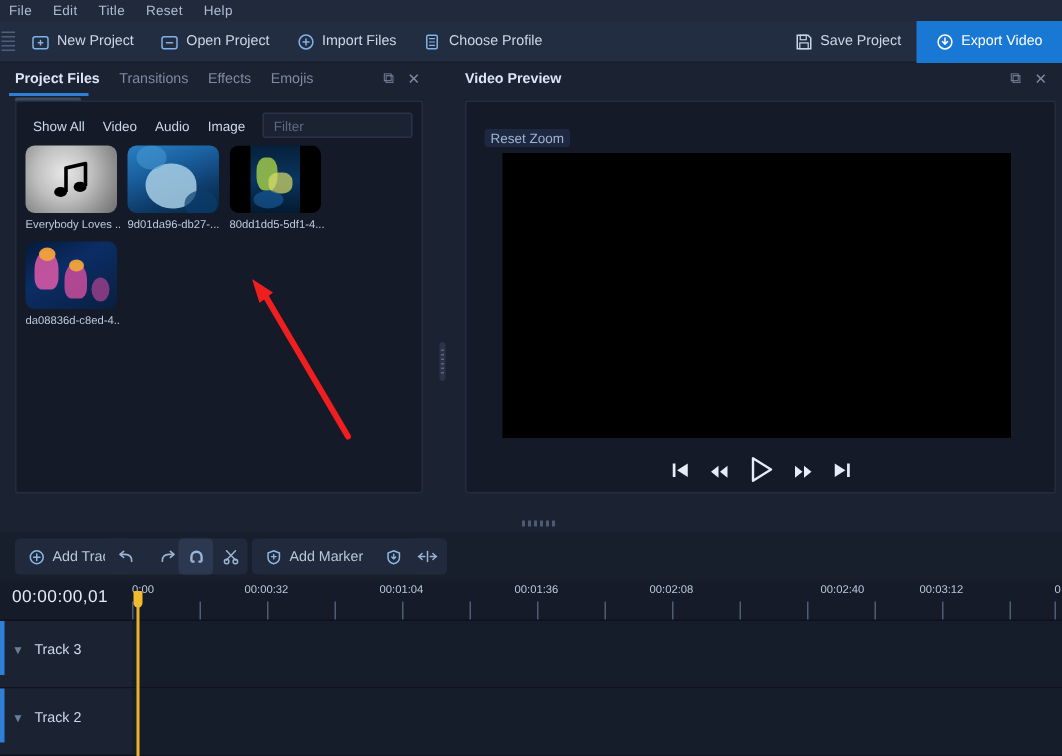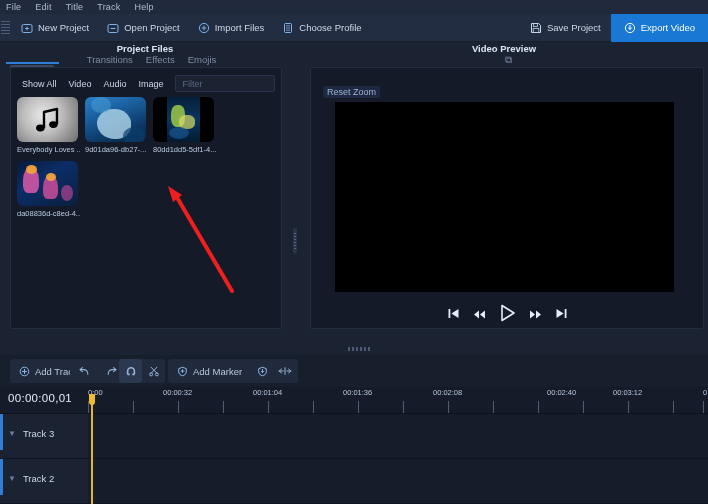--- a/index.html
+++ b/index.html
@@ -47,21 +47,21 @@
     display: flex; align-items: center; gap: 5px;
     height: 28px; padding: 0 13px; background: #1878d4;
     font-size: 9.5px; color: #ffffff;
   }
 
   
   .panels { position: absolute; left: 0; top: 43px; width: 708px; height: 308px; }
 
   .panel-title {
     display: flex; align-items: center;
-    height: 19px; padding: 0 10px; font-size: 9.5px; flex-direction: column;
+    height: 19px; padding: 0 10px; font-size: 9.5px;
   }
   .panel-title .ttl { color: #dbe6f7; font-weight: bold; }
   .panel-title .tabs { display: flex; gap: 13px; margin-left: 13px; }
   .panel-title .tab { color: #7f8ba2; font-weight: normal; }
   .panel-title .sp { flex: 1; }
   .panel-title .pbtn { color: #7f8ba2; margin-left: 9px; font-size: 10px; }
   .underline { position: absolute; height: 1.5px; background: #2f7fd8; }
 
   
   .pf-panel { position: absolute; left: 0; top: 0; width: 290px; height: 308px; }
@@ -194,21 +194,21 @@
 </style>
 </head>
 <body>
 
 <div id="app">
 
   <div class="menubar">
     <span class="mi">File</span>
     <span class="mi">Edit</span>
     <span class="mi">Title</span>
-    <span class="mi">Track</span>
+    <span class="mi">Reset</span>
     <span class="mi">Help</span>
   </div>
 
   <div class="toolbar">
     <span class="grip-v">
         <i></i>
         <i></i>
         <i></i>
         <i></i>
         <i></i>

